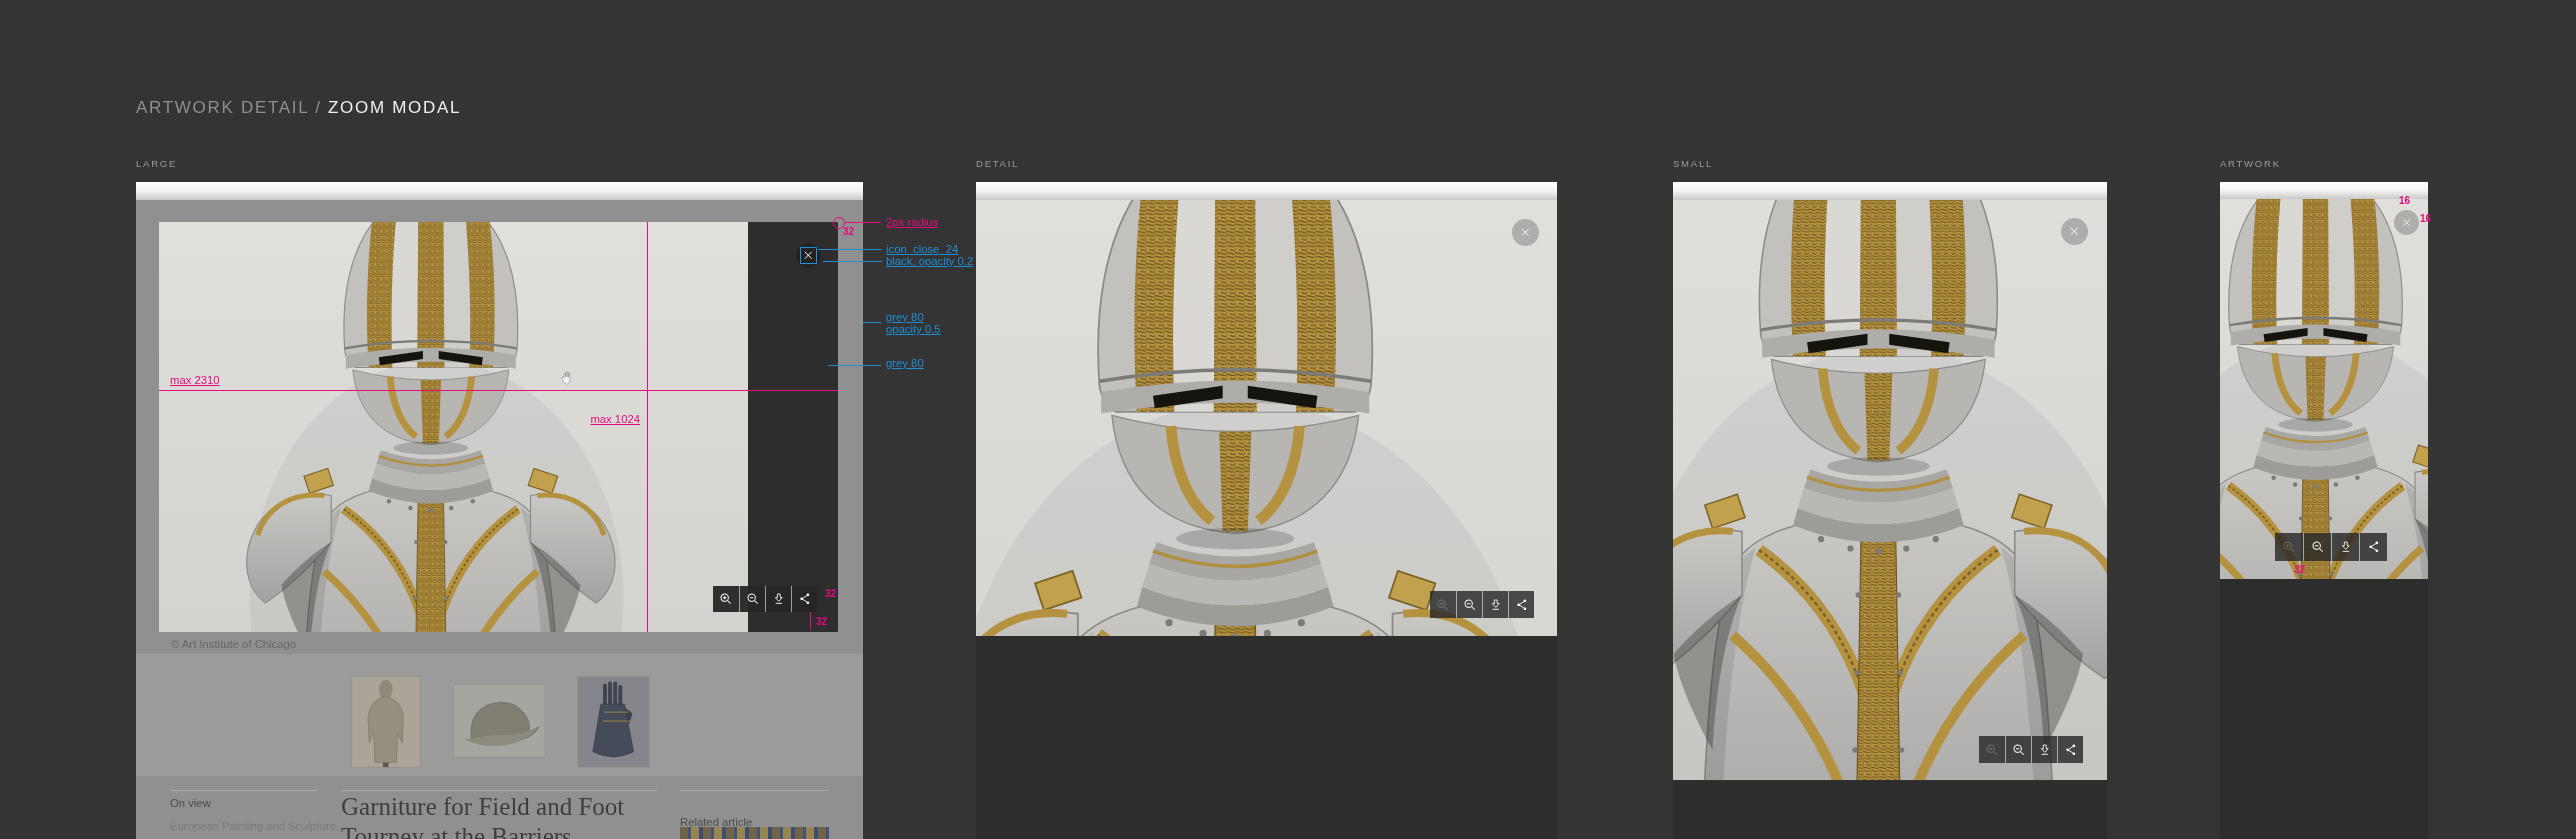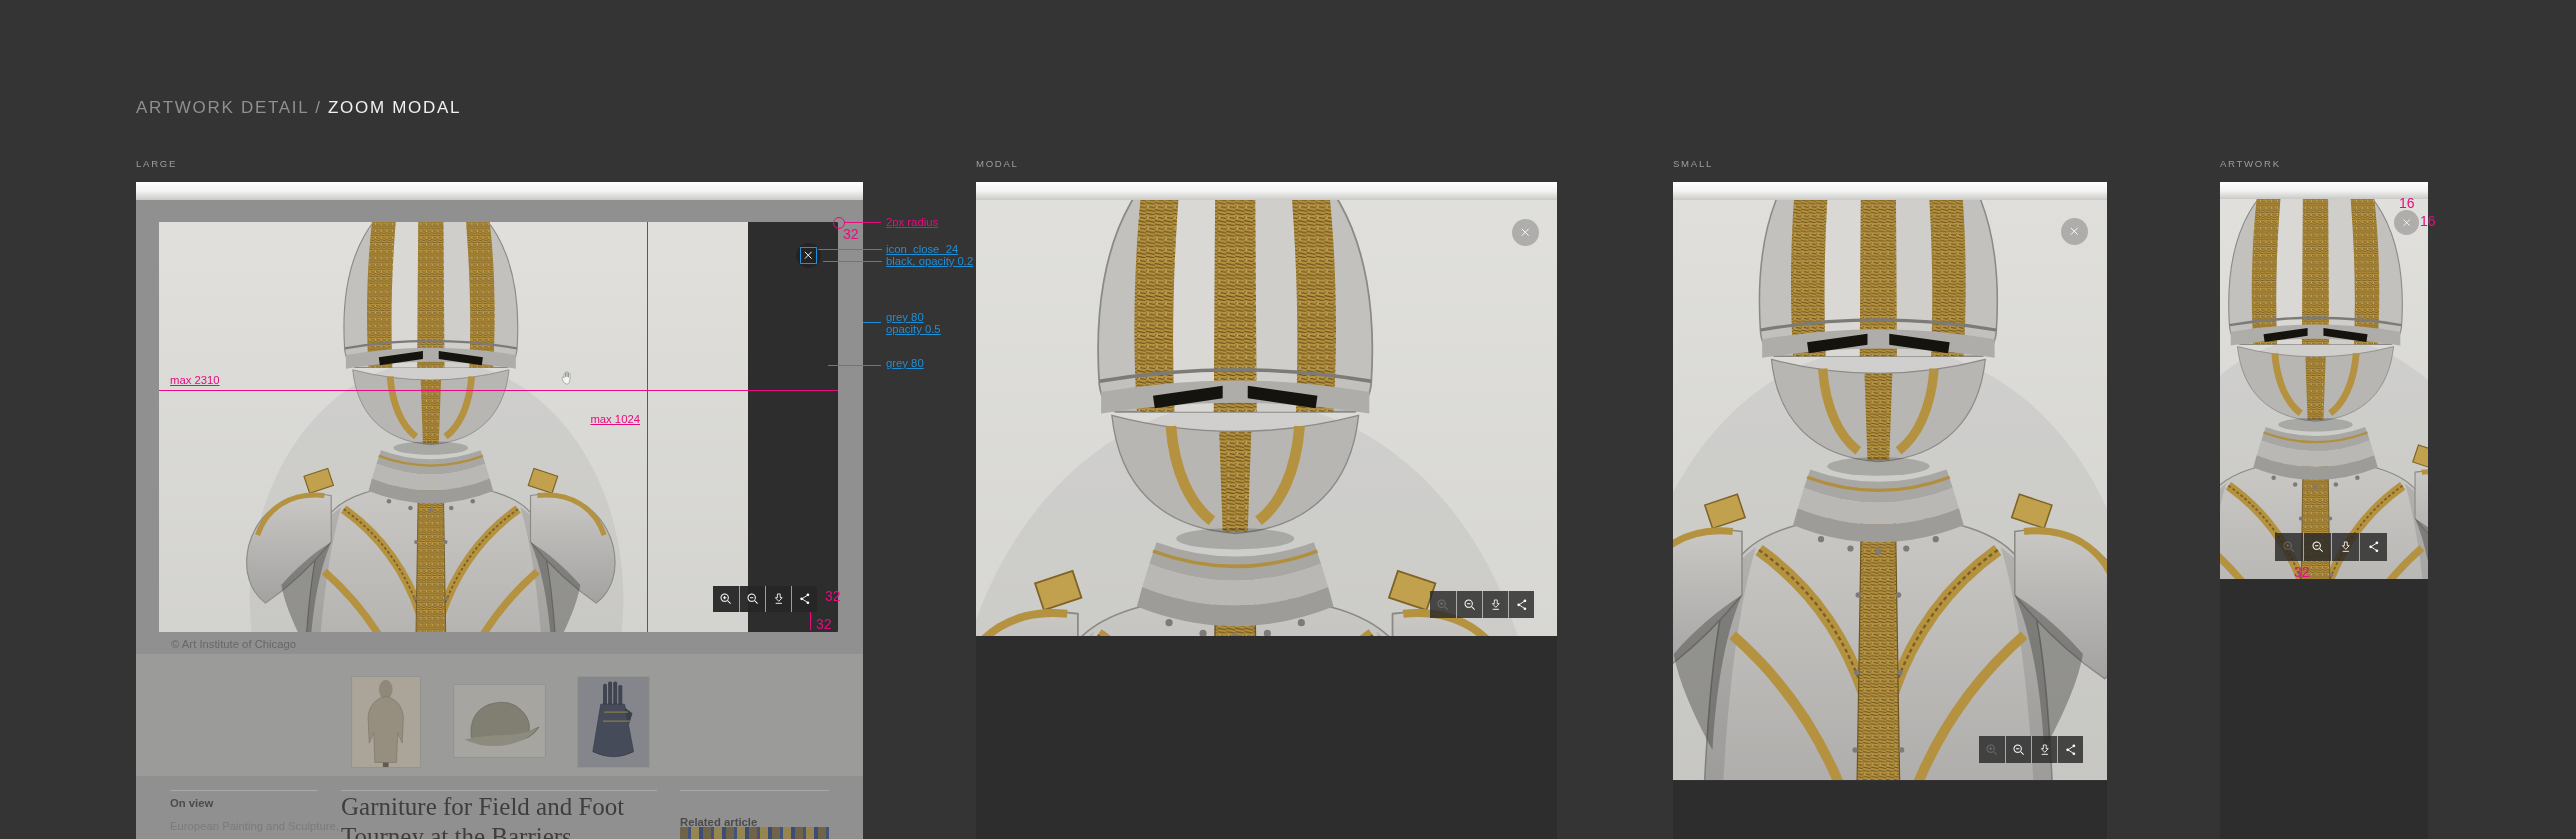--- a/index.html
+++ b/index.html
@@ -32,21 +32,21 @@
   .logo-box{left:34px;top:24px;width:52px;height:25px;border:1.1px solid #71716f;}
   .site-text{color:#676765;font-size:11.3px;}
   .hours{left:122px;top:27px;}
   .sitenav{right:35px;top:27px;display:flex;gap:19.3px;}
   .sitenav span{cursor:pointer;}
   .copyright{left:35px;top:438px;}
   .thumbstrip{left:0;top:454px;width:727px;height:122px;background:#9b9b9a;}
   .thumb{position:absolute;box-shadow:0 0 0 0.6px rgba(0,0,0,0.08);}
   .thumb svg{display:block;width:100%;height:100%;}
   .rule{height:0.6px;background:#a8a8a7;}
-  .colhead{font-size:11.3px;font-weight:700;color:#4b4b4a;}
+  .colhead{font-size:11.3px;font-weight:400;color:#4b4b4a;}
   .dept{font-size:11.3px;color:#7b7b79;}
   .artwork-title{font-family:"Liberation Serif",serif;font-size:25px;line-height:1.18;color:#3e3e3e;}
   .casket{height:45px;background:
      repeating-linear-gradient(90deg,#6f6448 0 8px,#44537a 8px 11.3px,#96854e 11.3px 19.3px,#3d4c74 19.3px 23px);}
 
   
   .backdrop-l{left:23px;top:40px;width:679px;height:410px;background:#2d2d2d;border-radius:1.1px;}
   .imgarea-l{left:23px;top:40px;width:589px;height:410px;}
   .blue-overlay{left:23px;top:40px;width:589px;height:410px;background:rgba(73,164,219,0.78);}
   .img-label{left:13.6px;top:9px;color:#ffffff;font-size:11.3px;}
@@ -71,21 +71,21 @@
   #p-medium .closebtn{left:536px;top:37px;width:27px;height:27px;}
   #p-small .closebtn{left:388px;top:36px;width:27px;height:27px;}
   #p-xsmall .closebtn{left:174px;top:28px;width:25px;height:25px;}
   #p-xsmall .closebtn svg{width:11.3px;height:11.3px;}
   .iconframe{display:flex;}
 
   
   .pink{color:#e60c80;}
   .blue{color:#1e8fd6;}
   .ann{font-size:11.3px;white-space:nowrap;text-decoration:underline;}
-  .num{font-size:14px;font-weight:normal;}
+  .num{font-size:10px;font-weight:bold;}
   .pline{background:#e60c80;}
   .bline{background:#1e8fd6;}
   .ring{width:10.2px;height:10.2px;border:1.4px solid #e60c80;border-radius:50%;background:transparent;}
   .hand{width:13.6px;height:16px;}
 </style>
 </head>
 <body>
 
 <svg width="0" height="0" style="position:absolute">
   <defs>
@@ -185,21 +185,21 @@
     </symbol>
   </defs>
 </svg>
 
 <div class="canvas">
 
   <div class="abs page-title">
     <span class="pre">ARTWORK DETAIL / </span><span>ZOOM MODAL</span>
   </div>
   <div class="abs size-label" style="left:136px">LARGE</div>
-  <div class="abs size-label" style="left:976px">MODAL</div>
+  <div class="abs size-label" style="left:976px">DETAIL</div>
   <div class="abs size-label" style="left:1673px">SMALL</div>
   <div class="abs size-label" style="left:2220px">ARTWORK</div>
 
   <div class="panel" id="p-large">
     <div class="abs whitestrip"></div>
 
     <div class="abs site">
       <div class="abs logo-box"></div>
       <div class="abs site-text hours">Open daily 10:30–5:00, Thursdays until 8:00</div>
       <div class="abs site-text sitenav">

